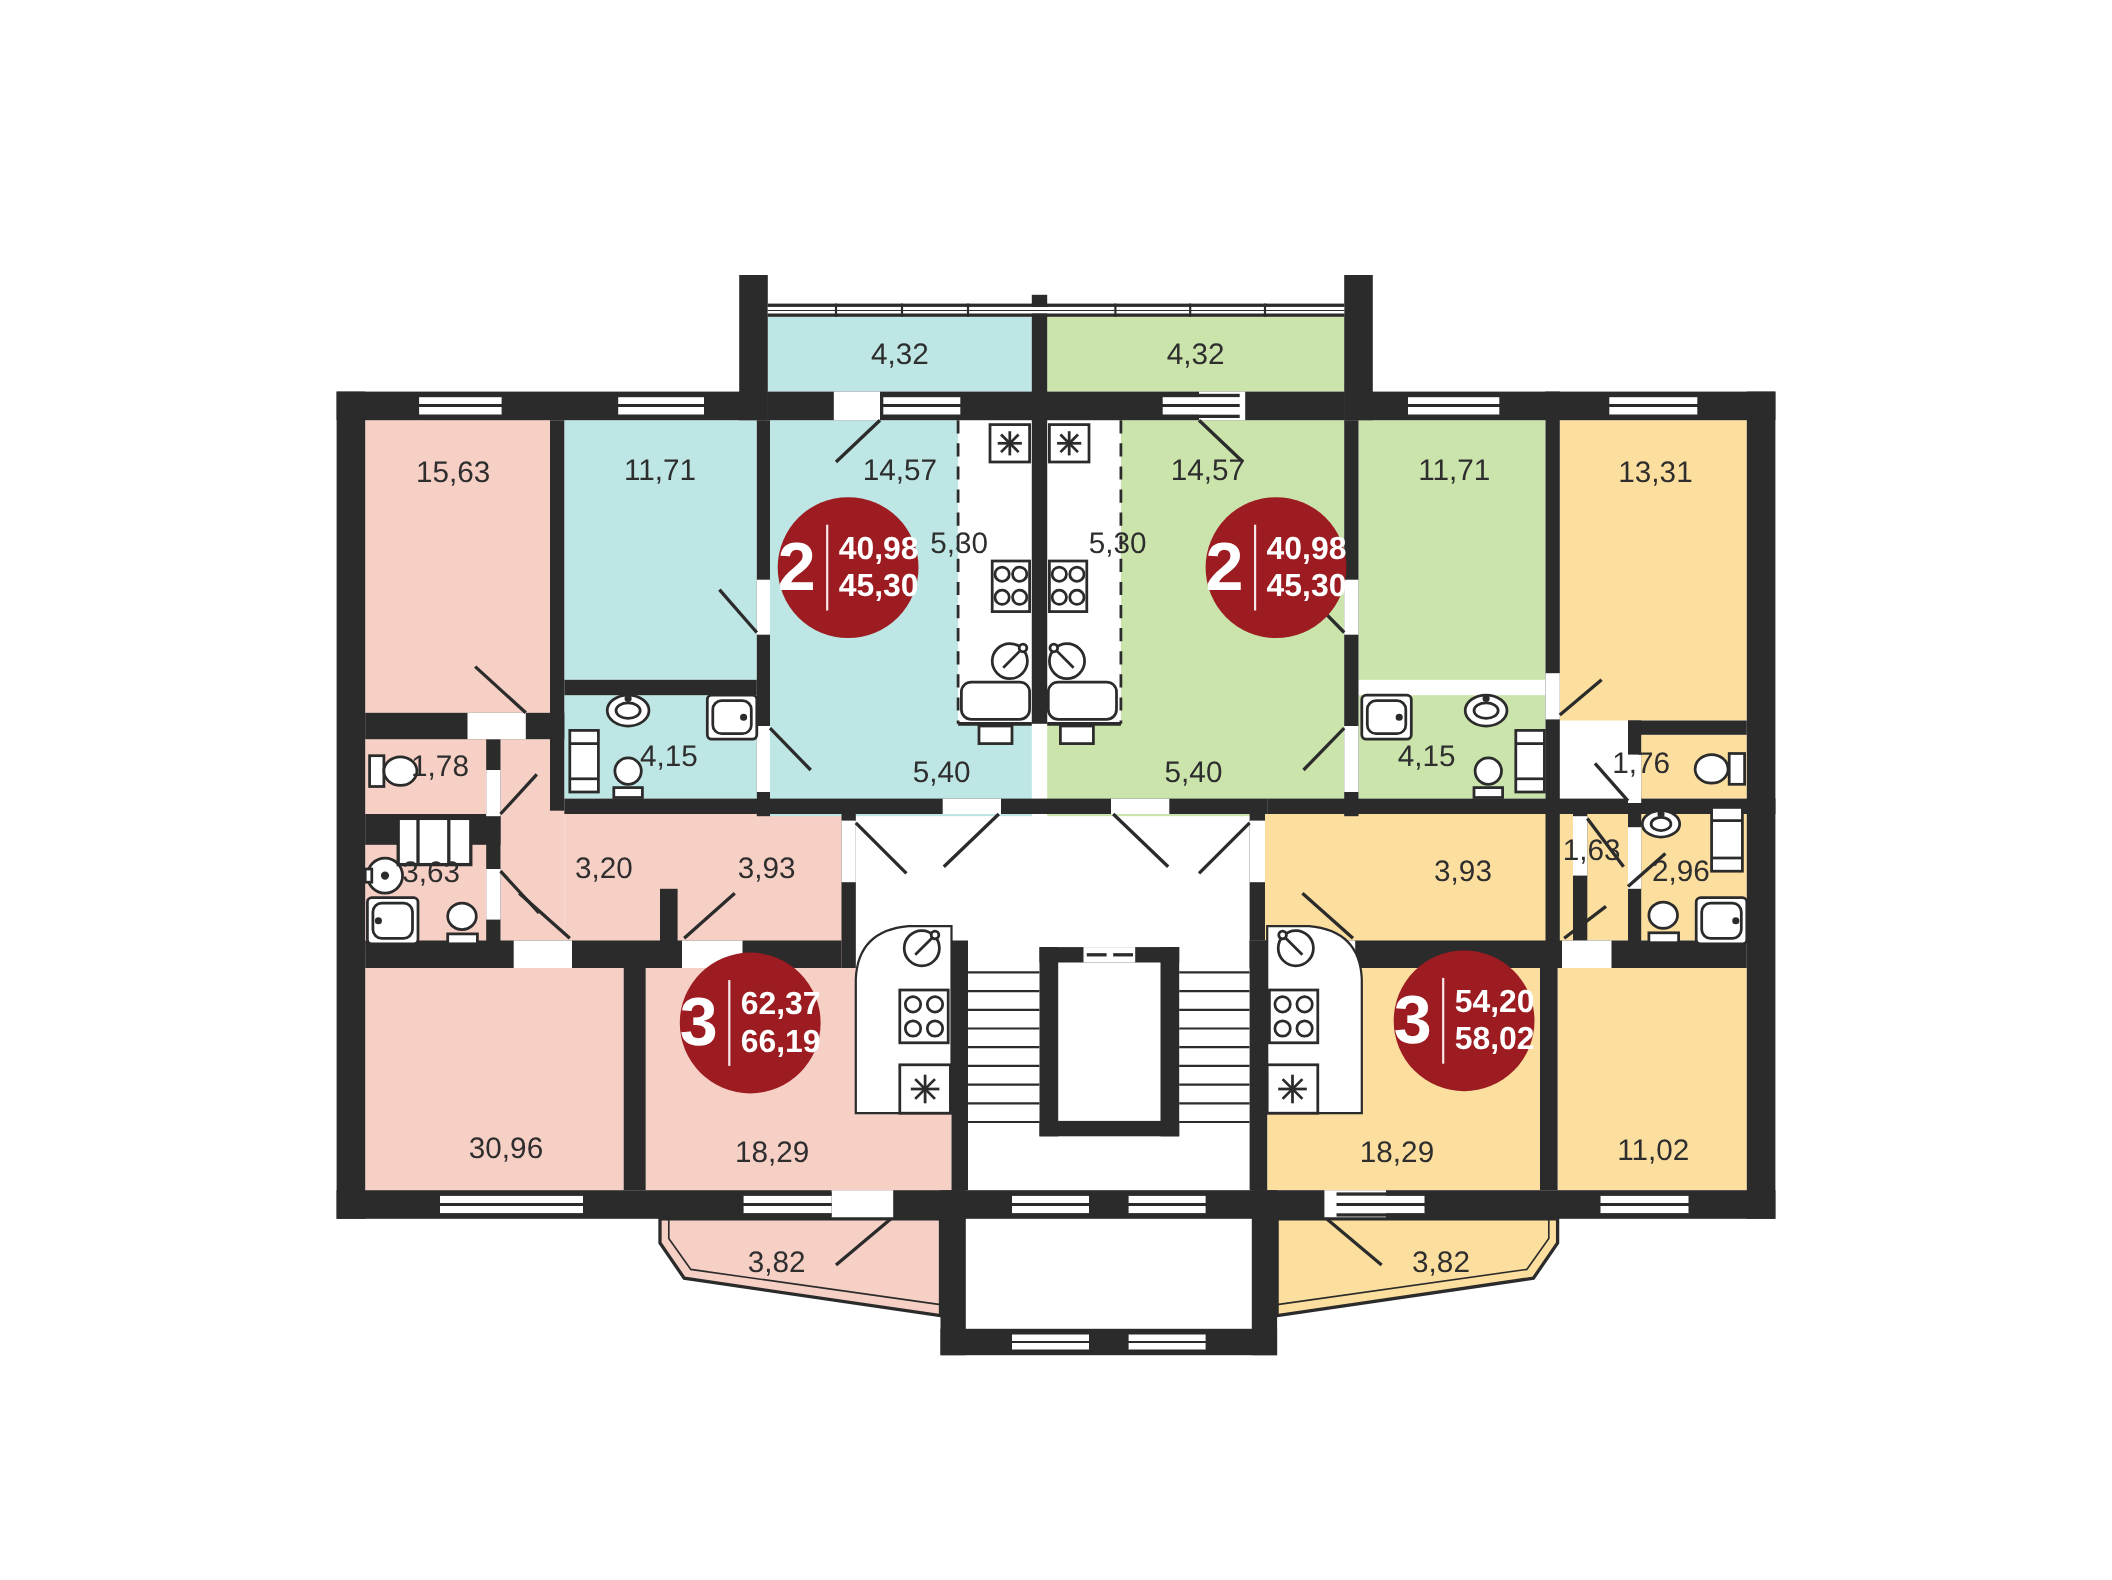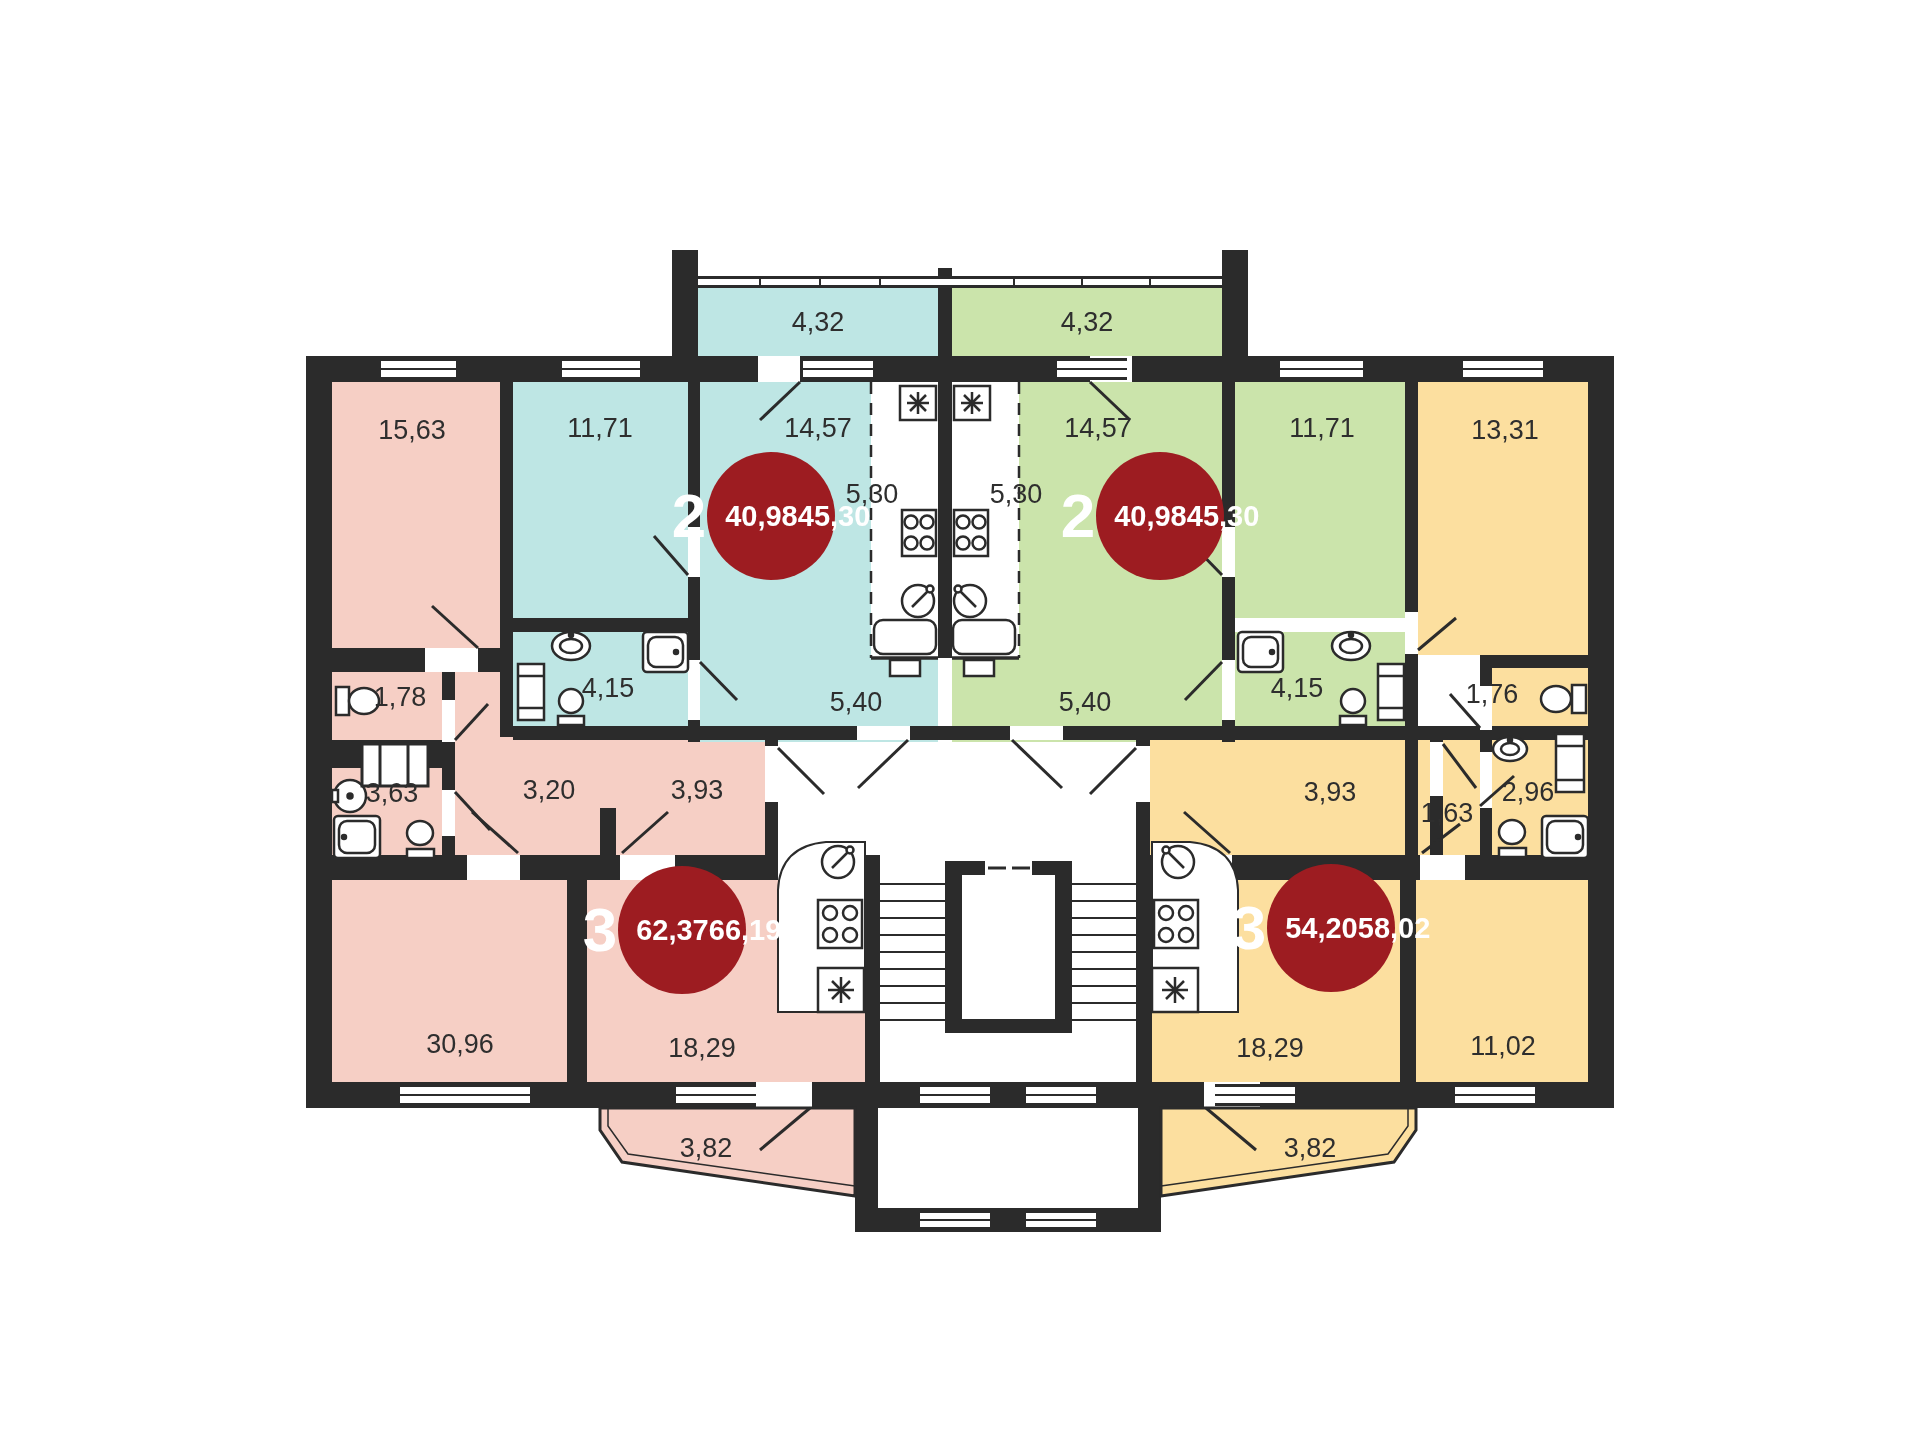--- a/index.html
+++ b/index.html
@@ -9,21 +9,21 @@
   .wall{position:absolute;background:#2b2b2b;}
   .gap{position:absolute;background:#fff;}
   .win{position:absolute;background:linear-gradient(#fff 42%,#2b2b2b 42%,#2b2b2b 58%,#fff 58%);
        border-top:3px solid #2b2b2b;border-bottom:3px solid #2b2b2b;box-sizing:border-box;}
   .lbl{position:absolute;transform:translate(-50%,-50%);font-size:27px;color:#2e2e2e;
        white-space:nowrap;letter-spacing:0px;}
   .badge{position:absolute;width:128px;height:128px;border-radius:50%;background:#9d1c21;
          display:flex;align-items:center;justify-content:center;transform:translate(-50%,-50%);}
   .badge .num{color:#fff;font-size:62px;font-weight:bold;line-height:1;}
   .badge .sep{width:3px;height:78px;background:rgba(255,255,255,.9);margin:0 9px 0 10px;}
-  .badge .col{display:flex;flex-direction:row;align-items:center;}
+  .badge .col{display:flex;flex-direction:column;align-items:center;}
   .badge .col span{color:#fff;font-size:29px;font-weight:bold;line-height:34px;}
   svg{position:absolute;left:0;top:0;pointer-events:none;}
 </style>
 </head>
 <body>
 
 <div class="canvas">
 
   <div class="room" style="left:332px;top:382px;width:168px;height:266px;background:#f6cfc5"></div>
   <div class="room" style="left:332px;top:648px;width:123px;height:214px;background:#f6cfc5"></div>
@@ -421,21 +421,21 @@
   <div class="lbl" style="left:392px;top:793px">3,63</div>
   <div class="lbl" style="left:549px;top:790px">3,20</div>
   <div class="lbl" style="left:697px;top:790px">3,93</div>
   <div class="lbl" style="left:460px;top:1044px">30,96</div>
   <div class="lbl" style="left:702px;top:1048px">18,29</div>
   <div class="lbl" style="left:706px;top:1148px">3,82</div>
 
   <div class="lbl" style="left:1505px;top:430px">13,31</div>
   <div class="lbl" style="left:1492px;top:694px">1,76</div>
   <div class="lbl" style="left:1528px;top:792px">2,96</div>
-  <div class="lbl" style="left:1447px;top:813px">1,63</div>
+  <div class="lbl" style="left:1447px;top:773px">1,63</div>
   <div class="lbl" style="left:1330px;top:792px">3,93</div>
   <div class="lbl" style="left:1270px;top:1048px">18,29</div>
   <div class="lbl" style="left:1503px;top:1046px">11,02</div>
   <div class="lbl" style="left:1310px;top:1148px">3,82</div>
 
   <div class="badge" style="left:771px;top:516px">
     <span class="num">2</span>
     <div class="sep"></div>
     <div class="col">
       <span>40,98</span>

